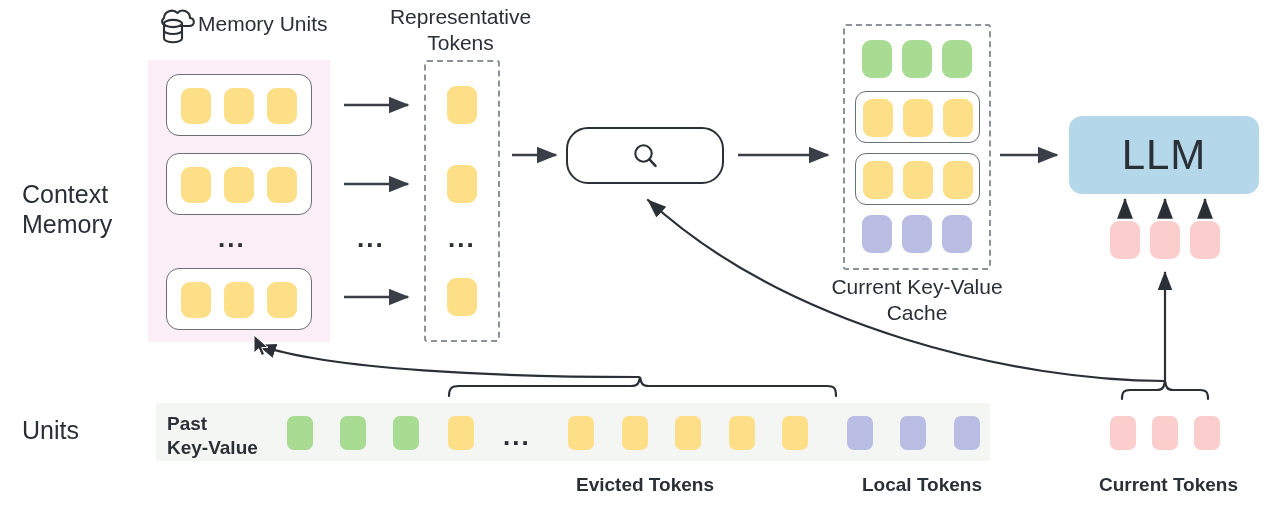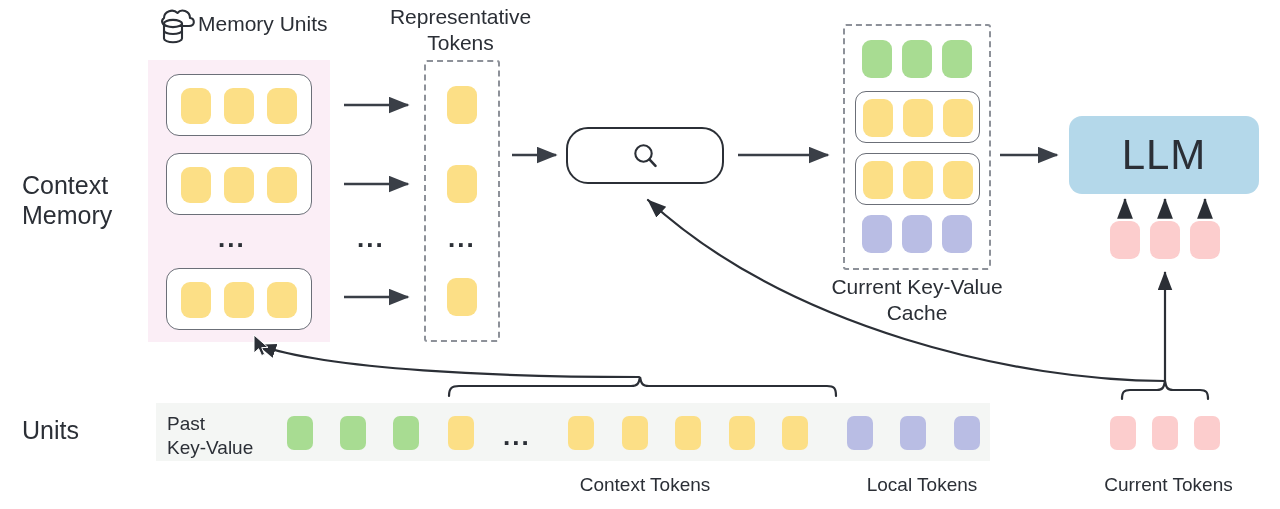--- a/index.html
+++ b/index.html
@@ -32,20 +32,21 @@
     line-height: 26px;
     color: #2b2f36;
     text-align: center;
     white-space: pre-line;
   }
   .label-sm {
     font-size: 19px;
     line-height: 24px;
     color: #2b2f36;
     white-space: pre-line;
+    font-weight: bold;
   }
   .ellipsis-h {
     font-size: 26px;
     line-height: 20px;
     letter-spacing: 2px;
     color: #2b2f36;
     font-weight: 700;
   }
 
   
@@ -92,21 +93,21 @@
   .llm-text { font-size: 42px; color: #2b2f36; letter-spacing: 1px; }
   .inputs-strip { background: #f4f6f4; }
 
   svg.overlay { position: absolute; left: 0; top: 0; pointer-events: none; }
 </style>
 </head>
 <body>
 
 <div id="canvas">
 
-  <div class="abs label-lg" style="left:22px; top:170px;">Context
+  <div class="abs label-lg" style="left:22px; top:179px;">Context
 Memory</div>
 
   <div class="abs label-lg" style="left:22px; top:415px;">Units</div>
 
   <div class="abs" style="left:158px; top:6px; width:40px; height:42px;">
     <svg width="40" height="42" viewBox="0 0 40 42">
       <path d="M10 20 C4 20 2.5 14.5 6 12 C6 5 15 2.5 19.5 7 C23 2.5 32 4.5 32 12
                C37 12.5 37.5 20 31 20 L20 20" fill="none" stroke="#2b2f36" stroke-width="2.1" stroke-linecap="round" stroke-linejoin="round"></path>
       <ellipse cx="15" cy="17.5" rx="9" ry="3.6" fill="#fff" stroke="#2b2f36" stroke-width="2.1"></ellipse>
       <path d="M6 17.5 L6 32.5 C6 34.5 10 36.2 15 36.2 C20 36.2 24 34.5 24 32.5 L24 17.5" fill="none" stroke="#2b2f36" stroke-width="2.1" stroke-linecap="round"></path>
@@ -213,21 +214,21 @@
   <div class="abs chip" style="left:782px; top:416px; width:26px; height:34px; background:#fcdf86;"></div>
 
   <div class="abs chip" style="left:847px; top:416px; width:26px; height:34px; background:#b9bde4;"></div>
   <div class="abs chip" style="left:900px; top:416px; width:26px; height:34px; background:#b9bde4;"></div>
   <div class="abs chip" style="left:954px; top:416px; width:26px; height:34px; background:#b9bde4;"></div>
 
   <div class="abs chip" style="left:1110px; top:416px; width:26px; height:34px; background:#fccdcd;"></div>
   <div class="abs chip" style="left:1152px; top:416px; width:26px; height:34px; background:#fccdcd;"></div>
   <div class="abs chip" style="left:1194px; top:416px; width:26px; height:34px; background:#fccdcd;"></div>
 
-  <div class="abs label-sm" style="left:570px; top:473px; width:150px; text-align:center;">Context Tokens</div>
+  <div class="abs label-sm" style="left:570px; top:473px; width:150px; text-align:center;">Evicted Tokens</div>
   <div class="abs label-sm" style="left:847px; top:473px; width:150px; text-align:center;">Local Tokens</div>
   <div class="abs label-sm" style="left:1091px; top:473px; width:155px; text-align:center;">Current Tokens</div>
 
   <svg class="overlay" width="1280" height="509" viewBox="0 0 1280 509">
     <defs>
       <marker id="arr" markerWidth="9" markerHeight="9" refX="7.4" refY="3.2" orient="auto" markerUnits="strokeWidth">
         <path d="M0,0 L8,3.2 L0,6.4 z" fill="#3a3f47"></path>
       </marker>
       <marker id="arrThin" markerWidth="10" markerHeight="10" refX="8.2" refY="3.3" orient="auto" markerUnits="strokeWidth">
         <path d="M0,0 L8.6,3.3 L0,6.6 z" fill="#2b2f36"></path>

